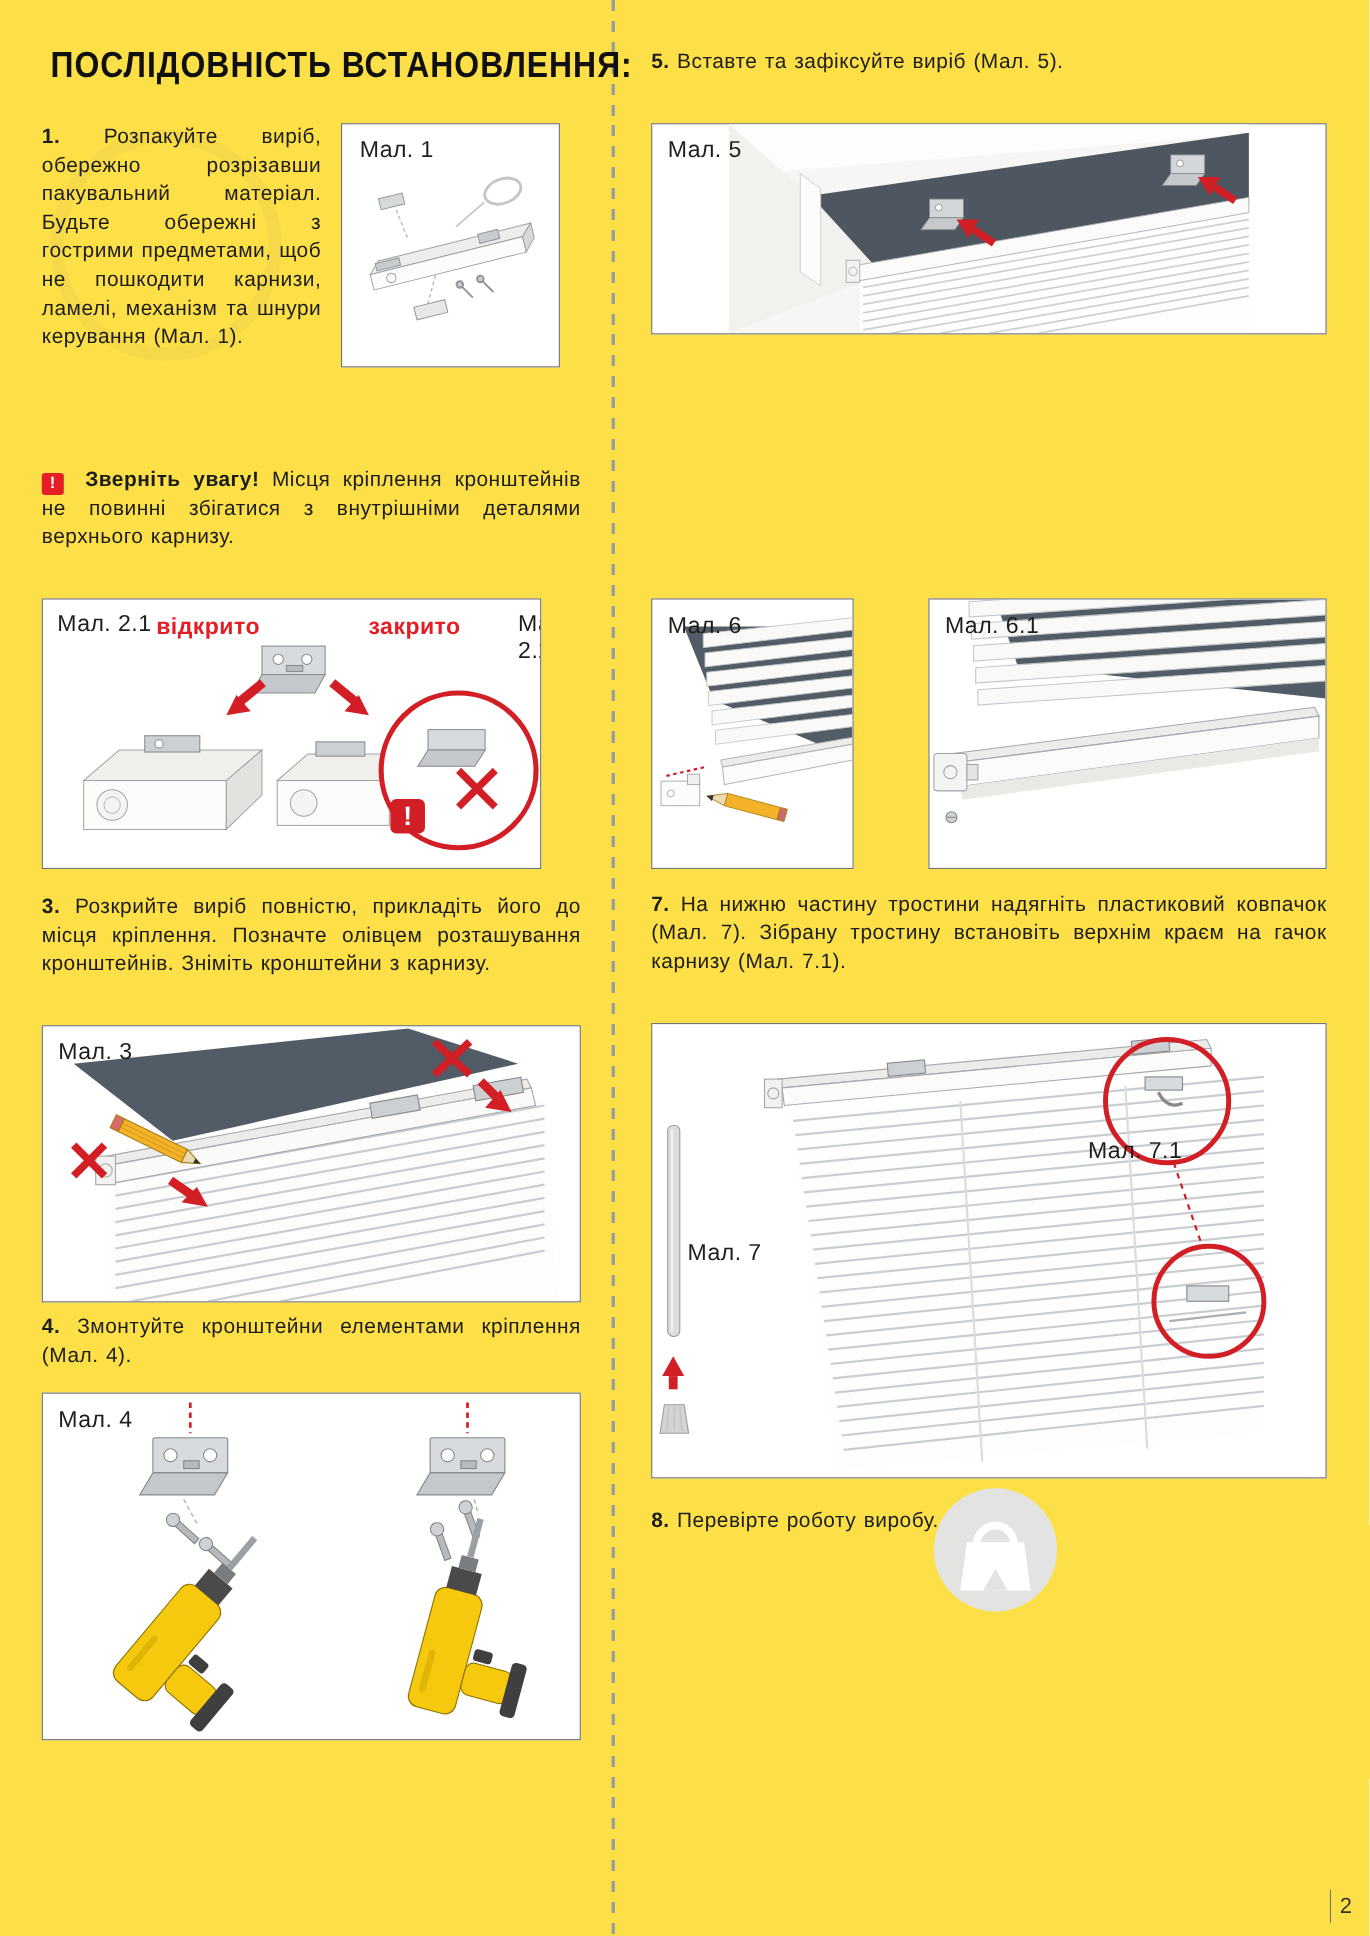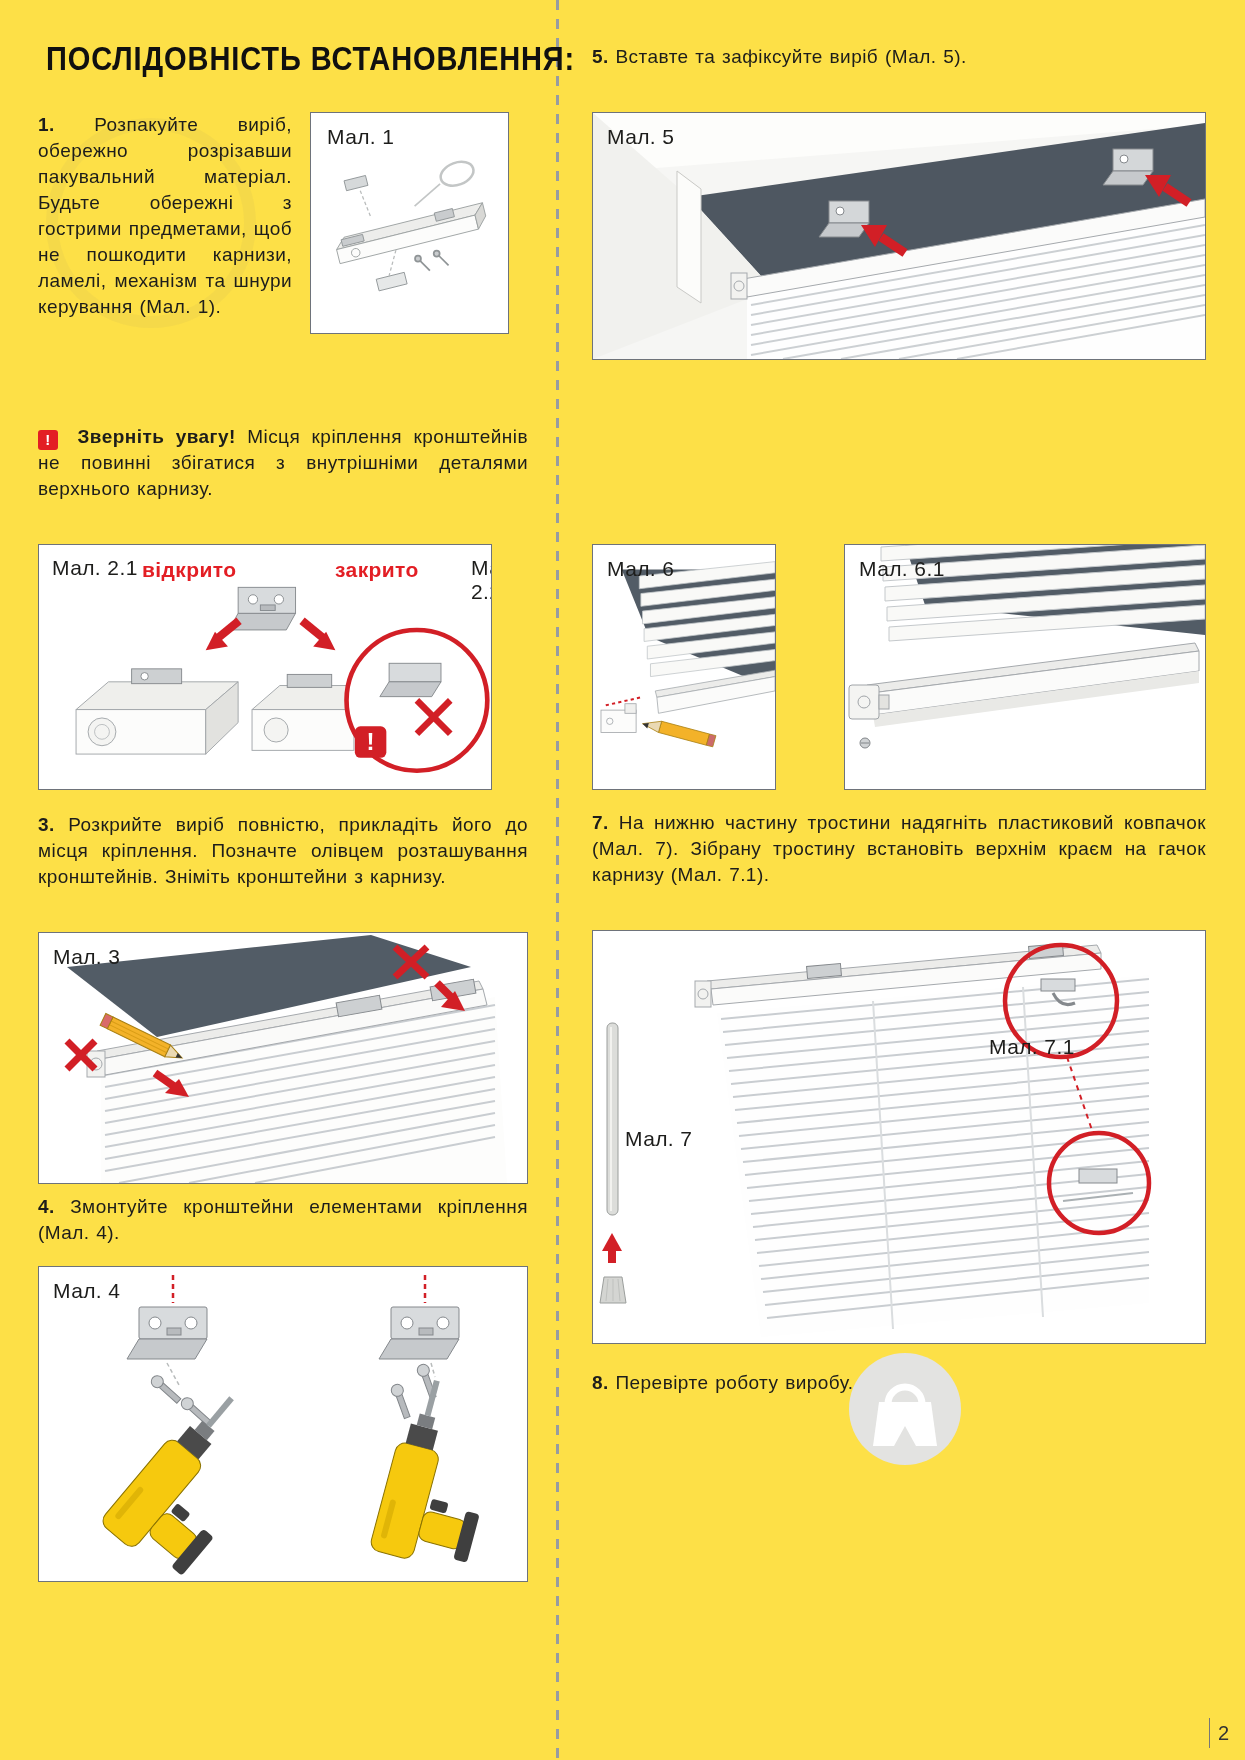--- a/index.html
+++ b/index.html
@@ -270,21 +270,21 @@
     </figure>
   </div>
 
   <div class="col col-right">
 
     <p class="step" style="top:44px; left:0; width:614px;">
       <span class="num">5.</span>
       <span>Вставте та зафіксуйте виріб (Мал. 5).</span>
     </p>
 
-    <figure class="fig" style="top:112px; left:0; width:614px; height:248px;">
+    <figure class="fig" style="top:112px; left:0; width:614px; height:192px;">
       <span class="fig-label" style="top:12px; left:14px;">Мал. 5</span>
       <svg class="figsvg" viewBox="0 0 612 246">
         <rect x="0" y="0" width="612" height="246" fill="#f6f6f4"></rect>
         <polygon points="0,0 612,0 612,12 0,60" fill="#fdfdfb"></polygon>
         <polygon points="96,84 612,10 612,92 180,176" fill="#4e5761"></polygon>
         <polygon points="0,0 96,84 180,176 0,246" fill="#f1f1ee"></polygon>
         <polygon points="84,58 108,76 108,190 84,174" fill="#fcfcfa" stroke="#c9c9c6"></polygon>
         <g>
           <polygon points="154,184 612,104 612,246 154,246" fill="#fefefe"></polygon>
           <g stroke="#ccd0d3" stroke-width="2">

